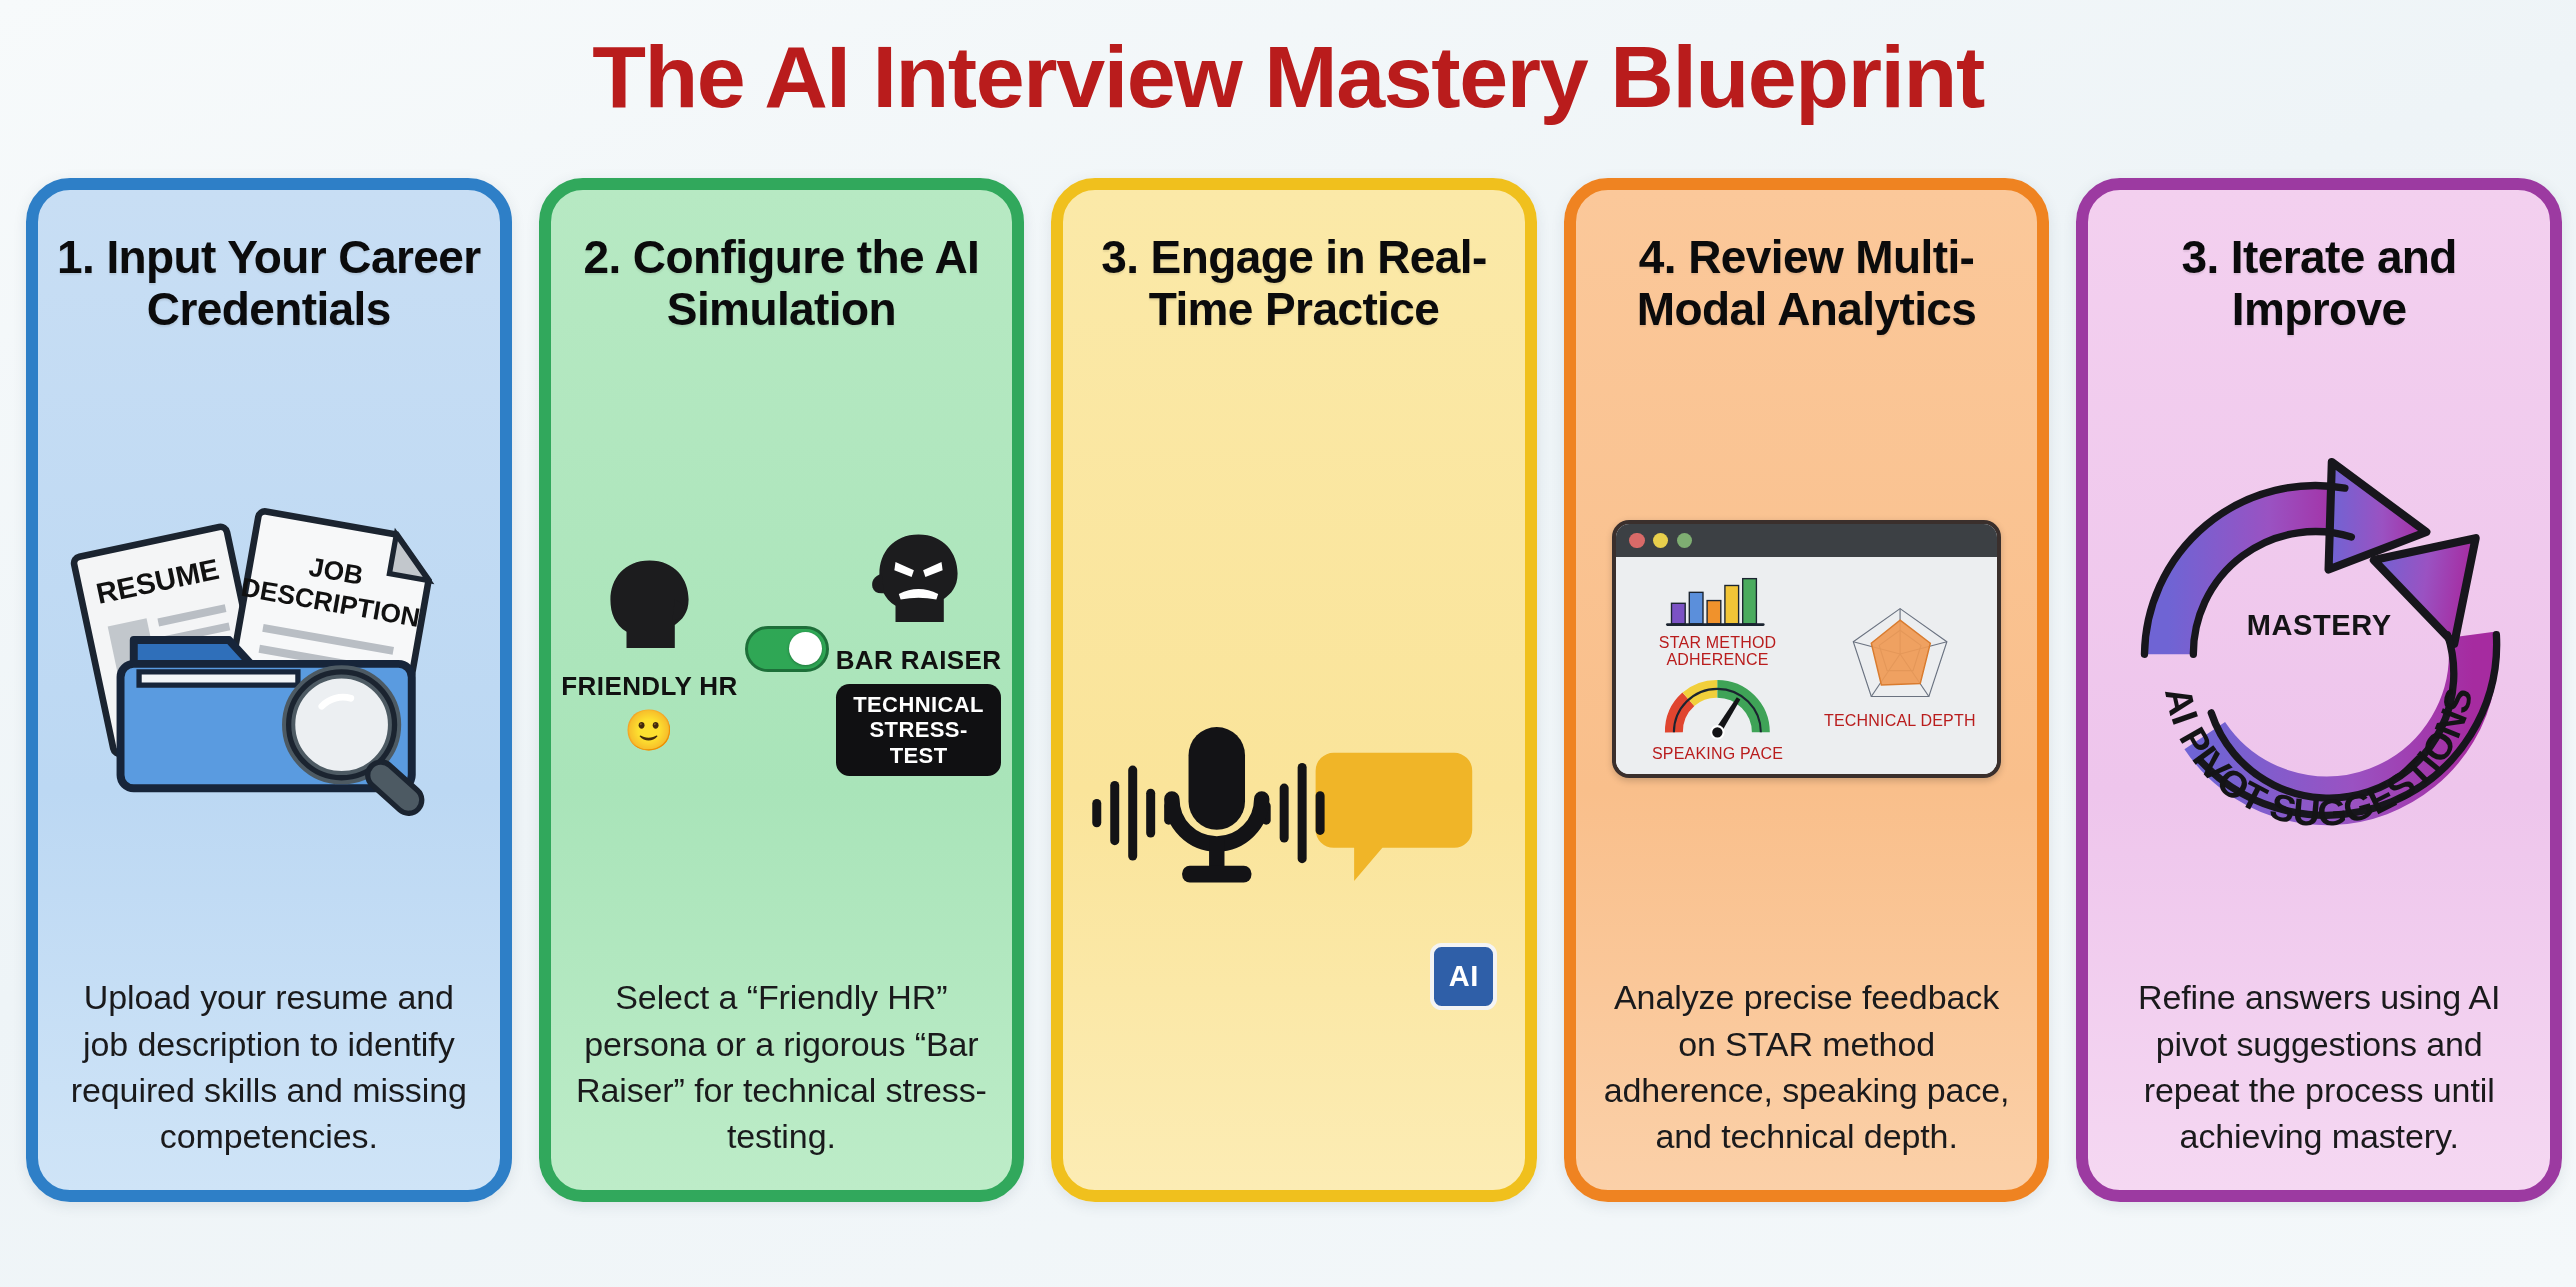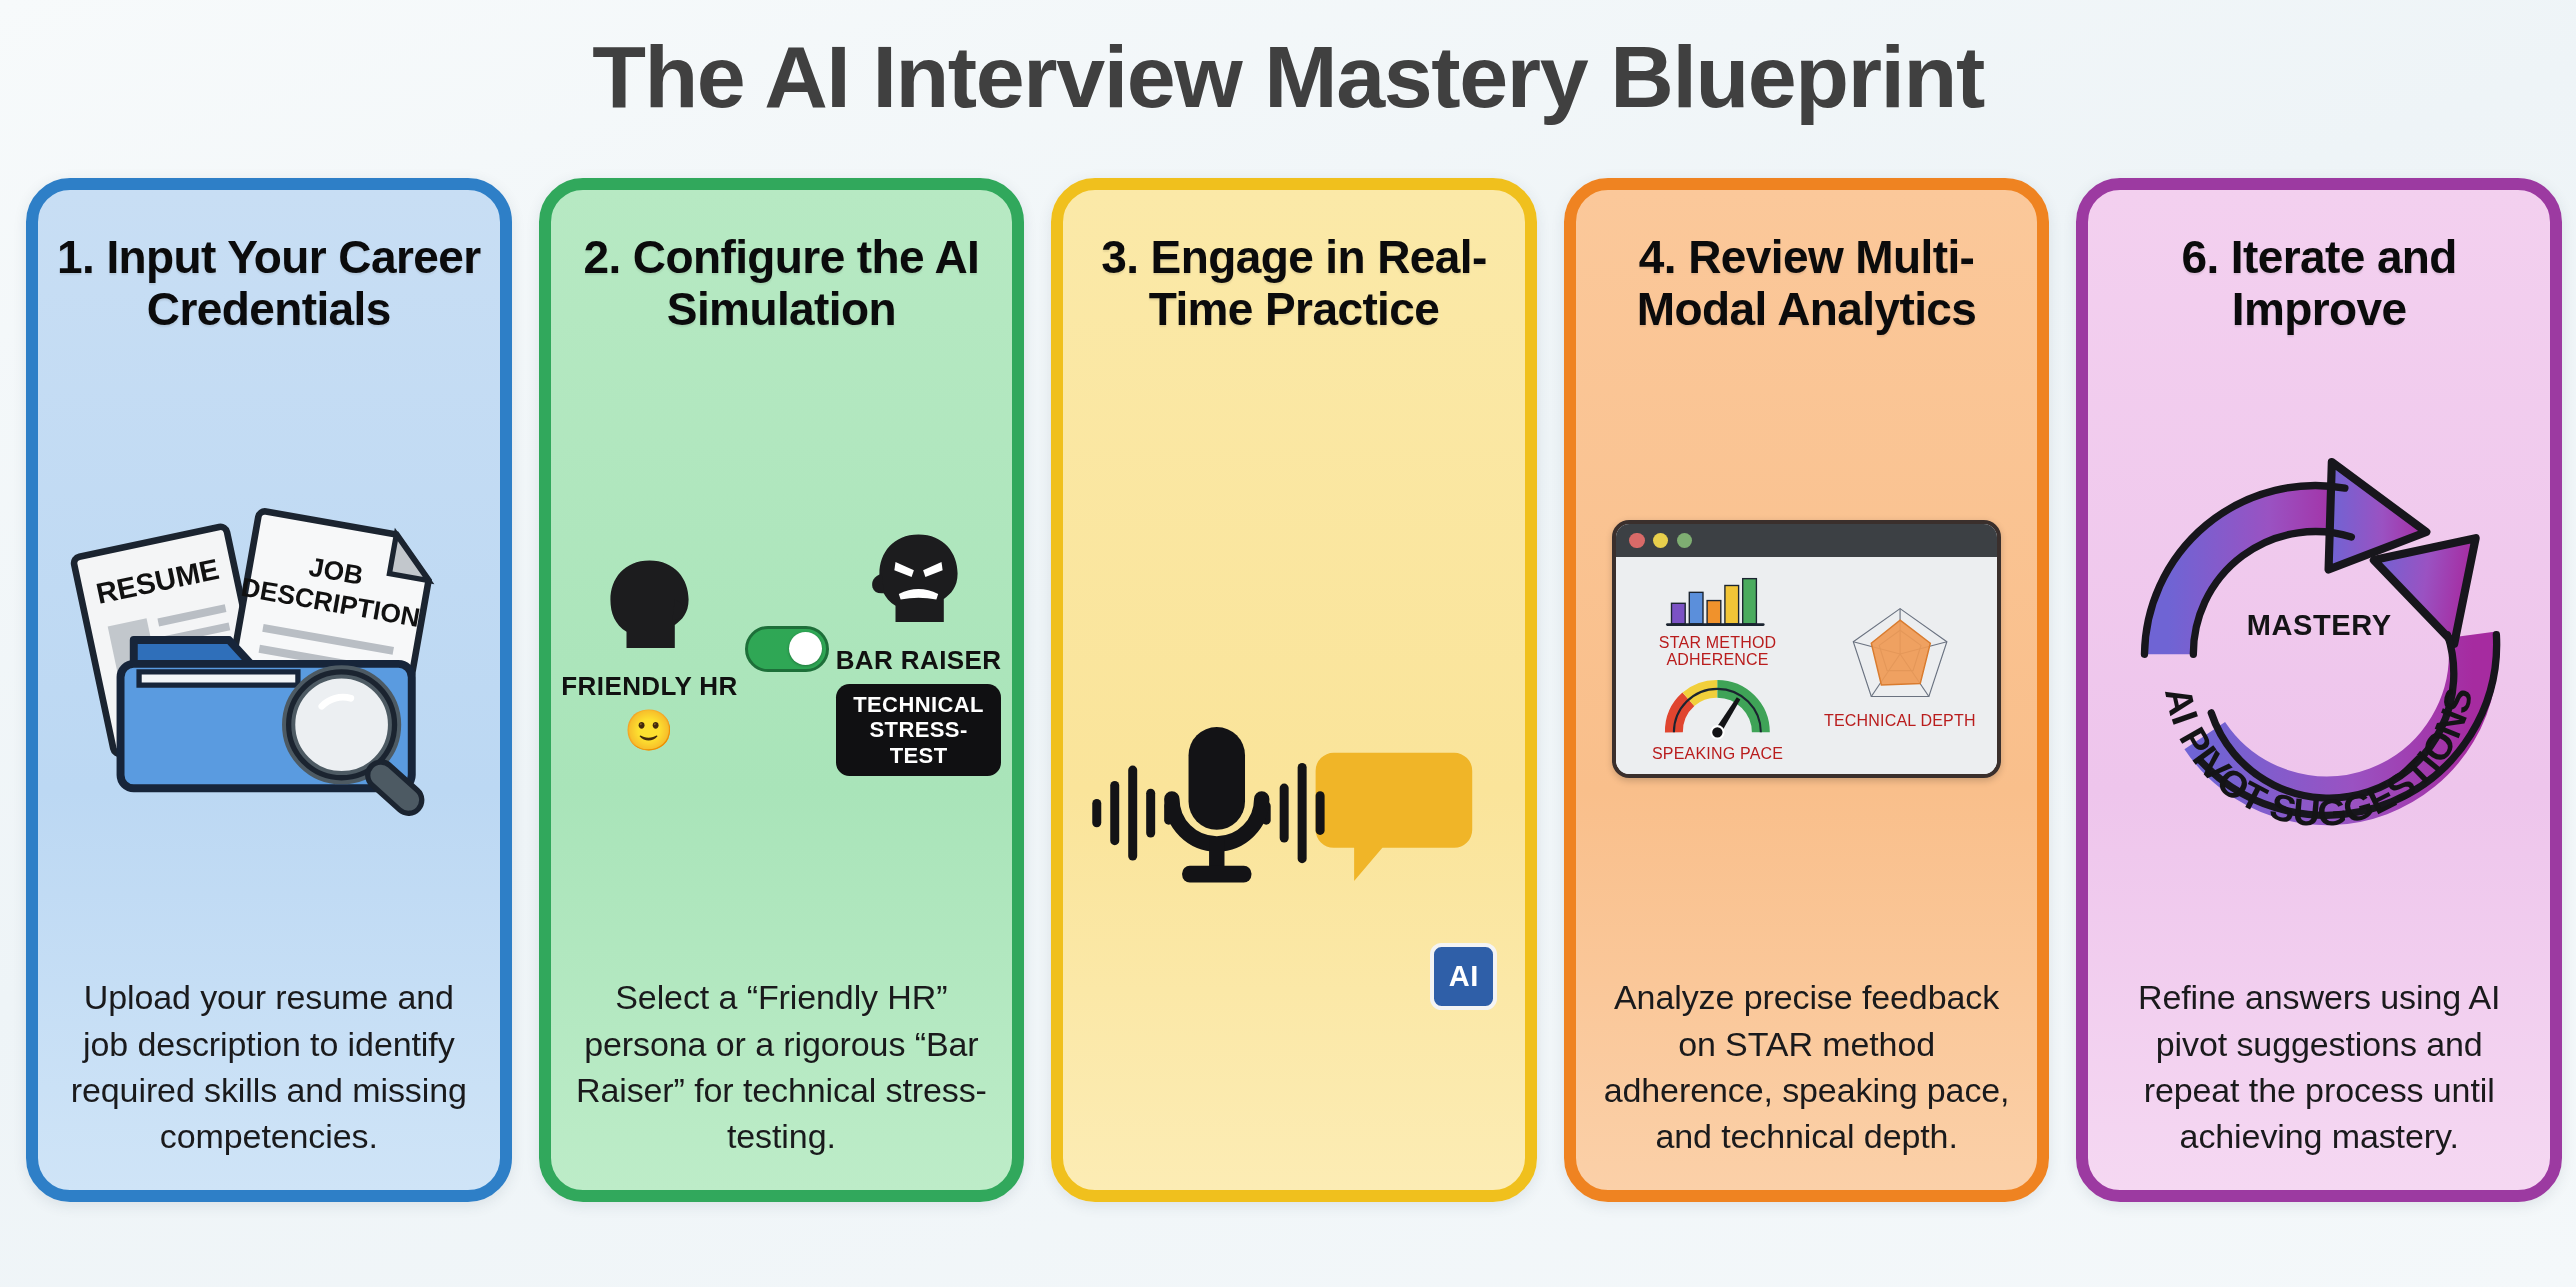--- a/index.html
+++ b/index.html
@@ -30,21 +30,21 @@
     height: 154px;
     display: flex;
     align-items: center;
     justify-content: center;
     flex: none;
   }
   .main-title {
     font-size: 88px;
     font-weight: 700;
     letter-spacing: -1.4px;
-    color: #404040;
+    color: #b91c1c;
     text-align: center;
     line-height: 1;
     white-space: nowrap;
   }
 
   
   .cards {
     flex: 1;
     display: flex;
     gap: 27px;
@@ -421,21 +421,21 @@
               </svg>
               <div class="metric-label">TECHNICAL DEPTH</div>
             </div>
           </div>
         </div>
       </div>
       <div class="card-body">Analyze precise feedback on STAR method adherence, speaking pace, and technical depth.</div>
     </div>
 
     <div class="card c5">
-      <div class="card-title">6. Iterate and Improve</div>
+      <div class="card-title">3. Iterate and Improve</div>
       <div class="art">
         <div class="loop-wrap" style="height:100%;">
           <svg viewBox="0 0 260 250" width="100%" height="100%" preserveAspectRatio="xMidYMid meet">
             <defs>
               <linearGradient id="loopgrad" x1="0" y1="0" x2="1" y2="0">
                 <stop offset="0%" stop-color="#6f64d4"></stop>
                 <stop offset="55%" stop-color="#9a52c2"></stop>
                 <stop offset="100%" stop-color="#a62ba0"></stop>
               </linearGradient>
               <path id="arcpath" d="M36 152 A95 95 0 0 0 224 152"></path>

